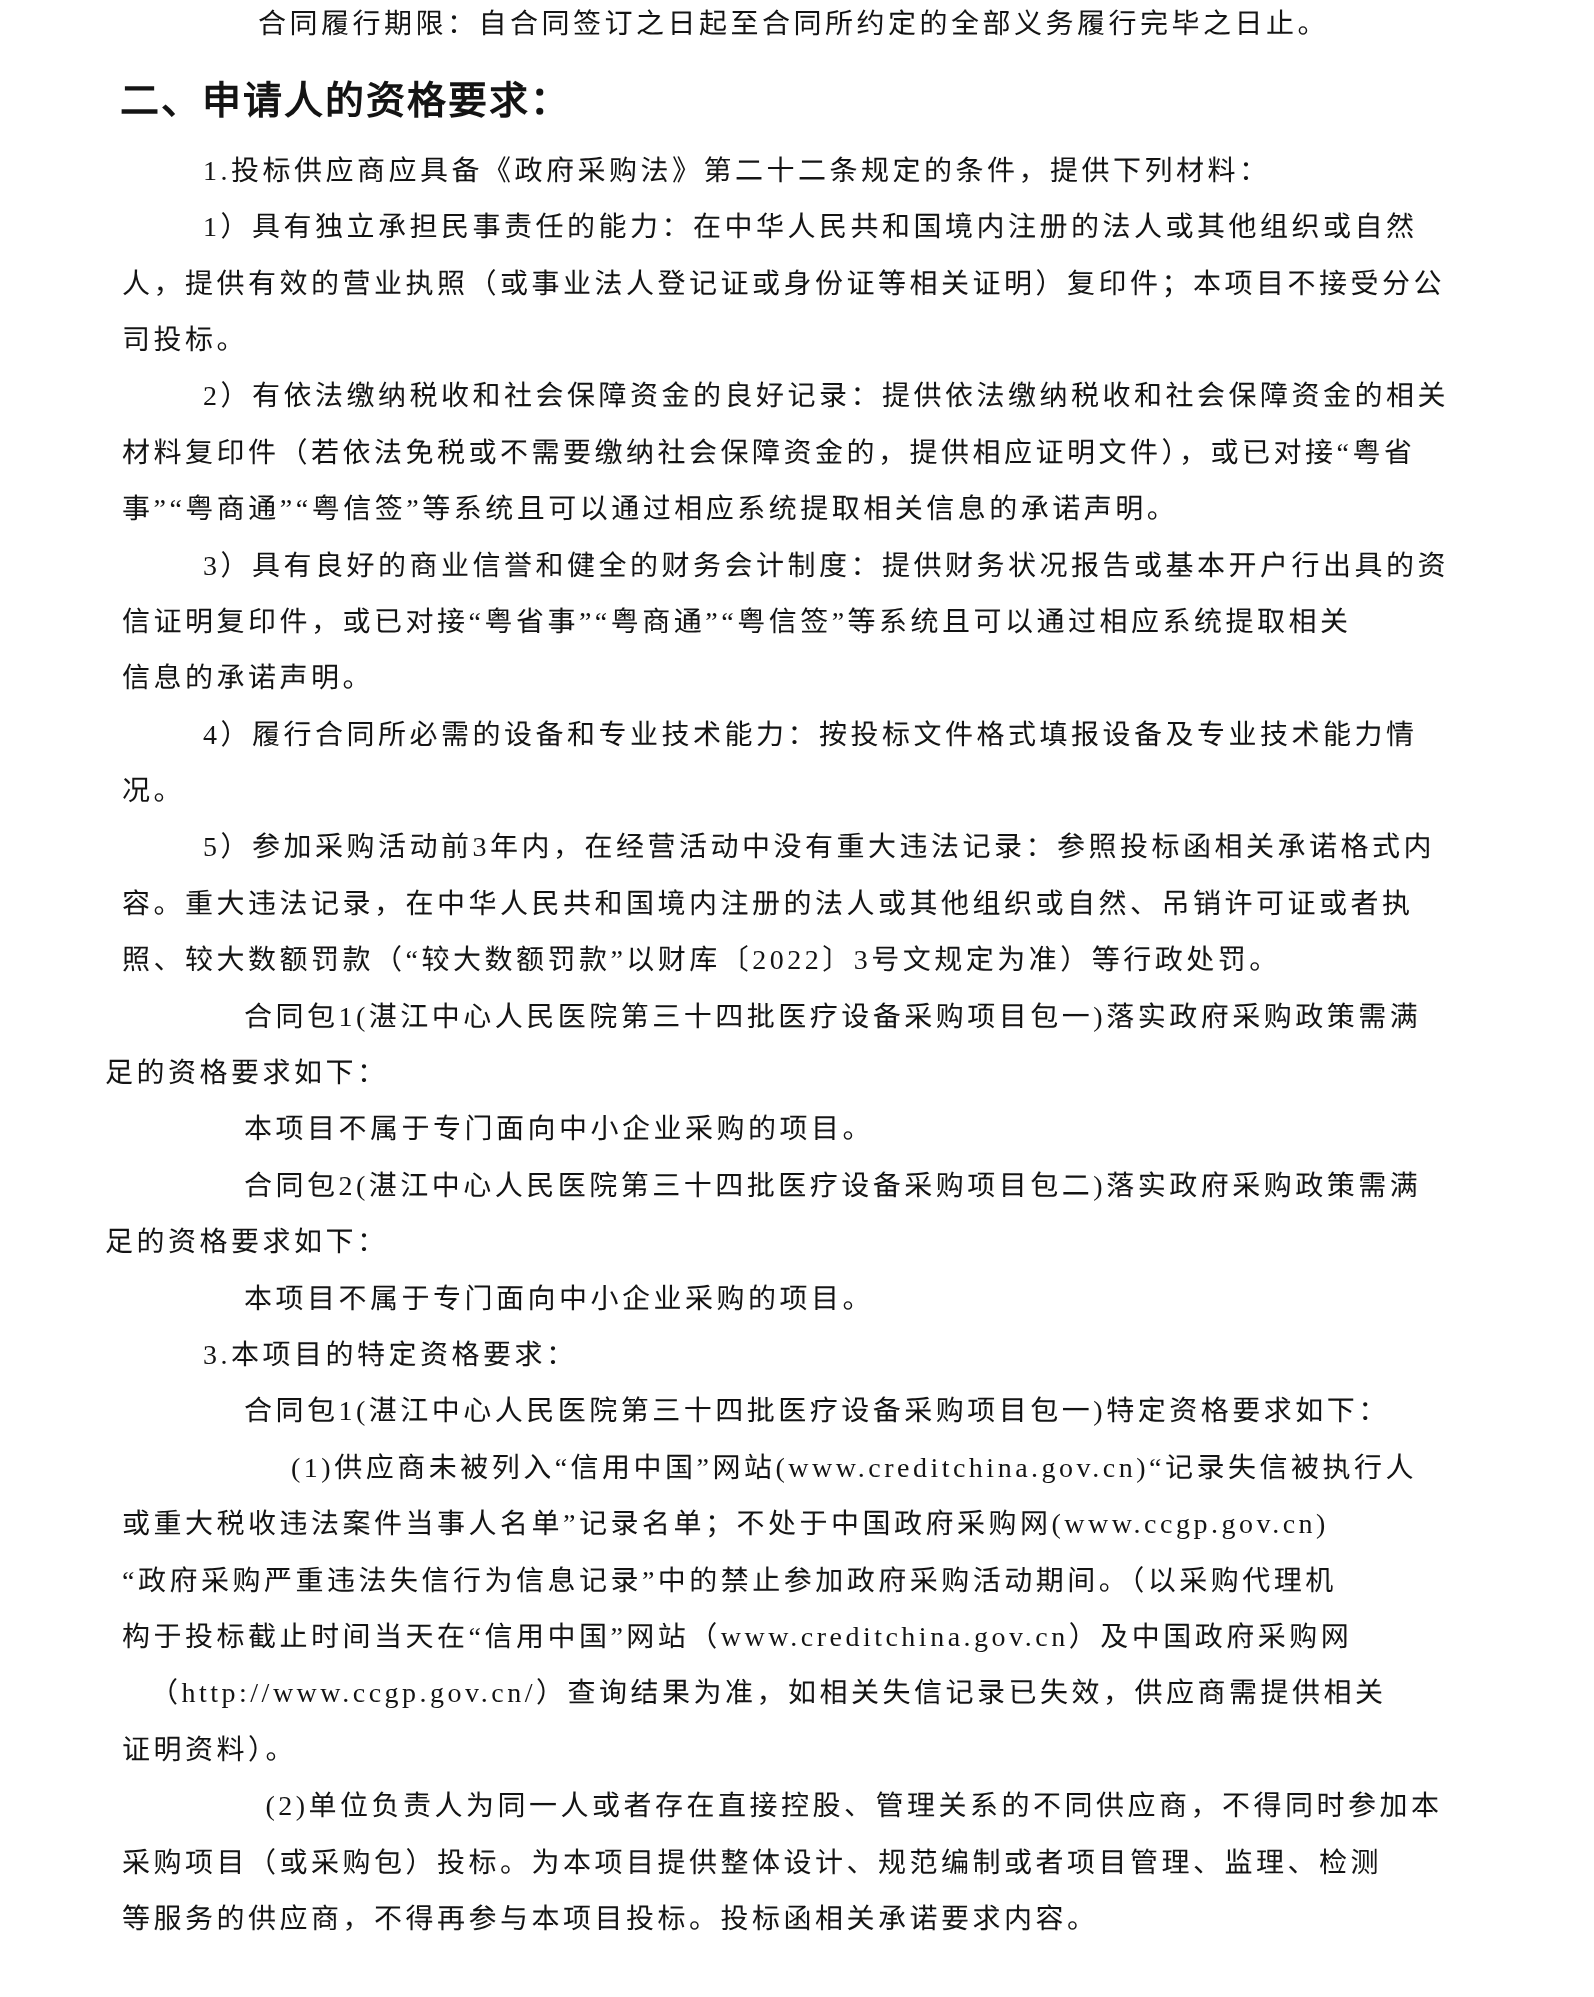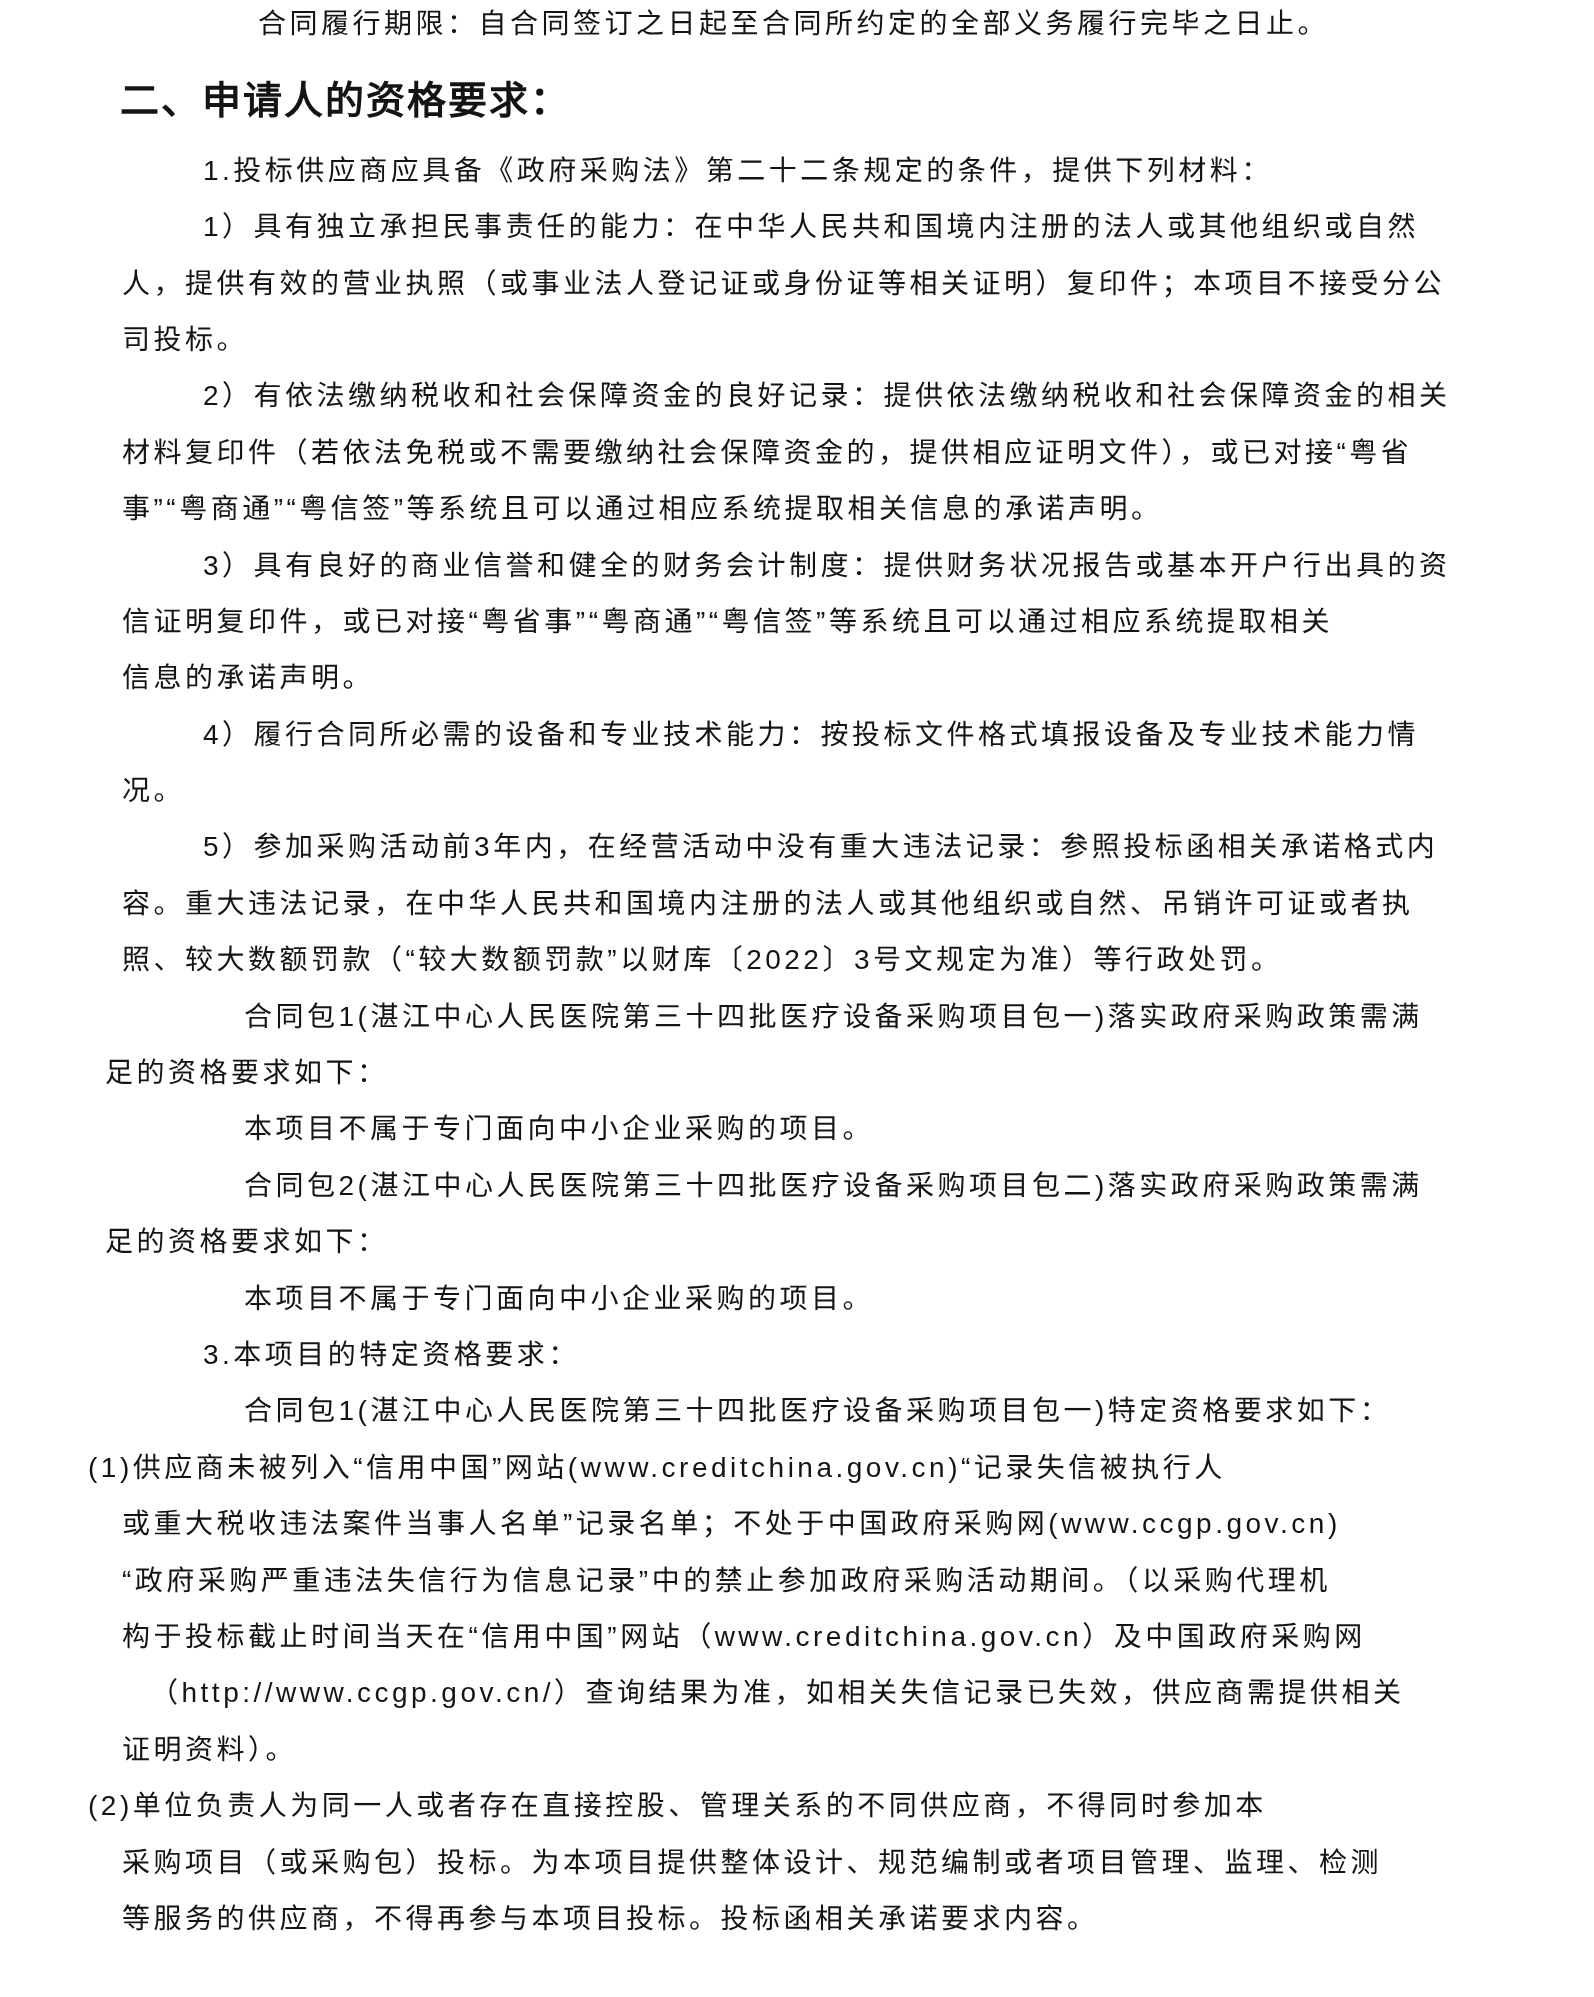--- a/index.html
+++ b/index.html
@@ -6,21 +6,21 @@
     margin: 0;
     padding: 0;
     background: #ffffff;
   }
   .page {
     position: relative;
     width: 1594px;
     height: 1997px;
     background: #ffffff;
     overflow: hidden;
-    font-family: Liberation Sans, sans-serif;
+    font-family: Liberation Serif, serif;
     font-size: 28px;
     color: #141414;
     letter-spacing: 3.5px;
   }
   .page-inner {
     position: absolute;
     top: -4px;
     left: 0;
     right: 0;
   }
@@ -34,21 +34,21 @@
     font-weight: bold;
     letter-spacing: 2px;
     margin-top: 21px;
     margin-bottom: 13px;
   }
   
   .ind-lead  { padding-left: 258px; }  
   .ind-head  { padding-left: 120px; }  
   .ind-i0    { padding-left: 122px; }  
   .ind-i1    { padding-left: 179px; margin-left: 24px; }  
-  .ind-i2    { padding-left: 88px; }  
+  .ind-i2    { padding-left: 114px; text-align: center; }  
   .ind-pkg   { padding-left: 244px; }  
   .ind-pkgc  { padding-left: 105px; }  
   .ind-paren { padding-left: 150px; }  
 </style>
 </head>
 <body>
 
 <div class="page">
   <div class="page-inner">
       <div class="line ind-lead">合同履行期限：自合同签订之日起至合同所约定的全部义务履行完毕之日止。</div>

